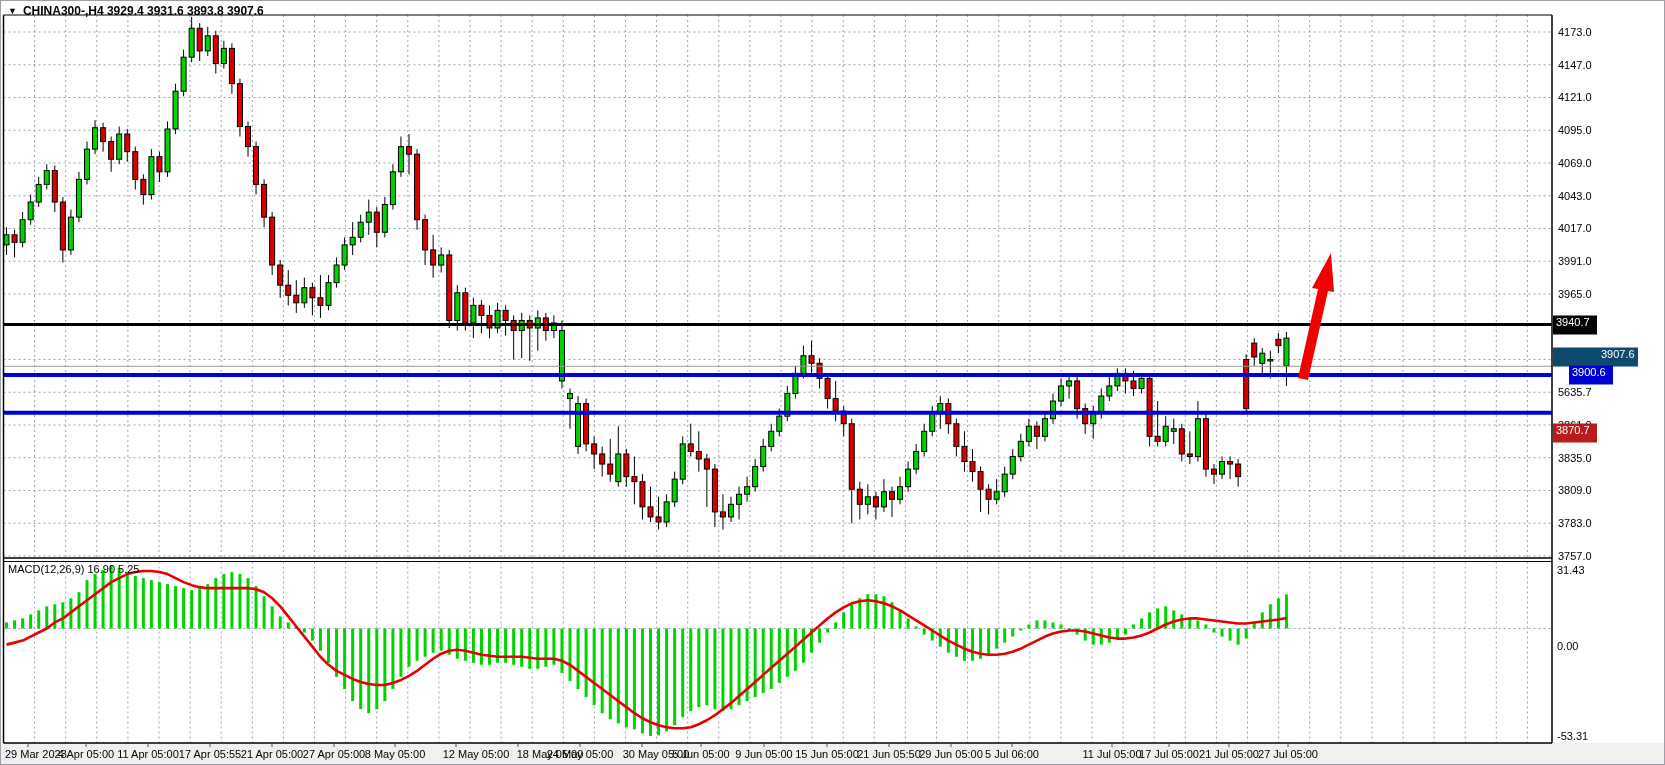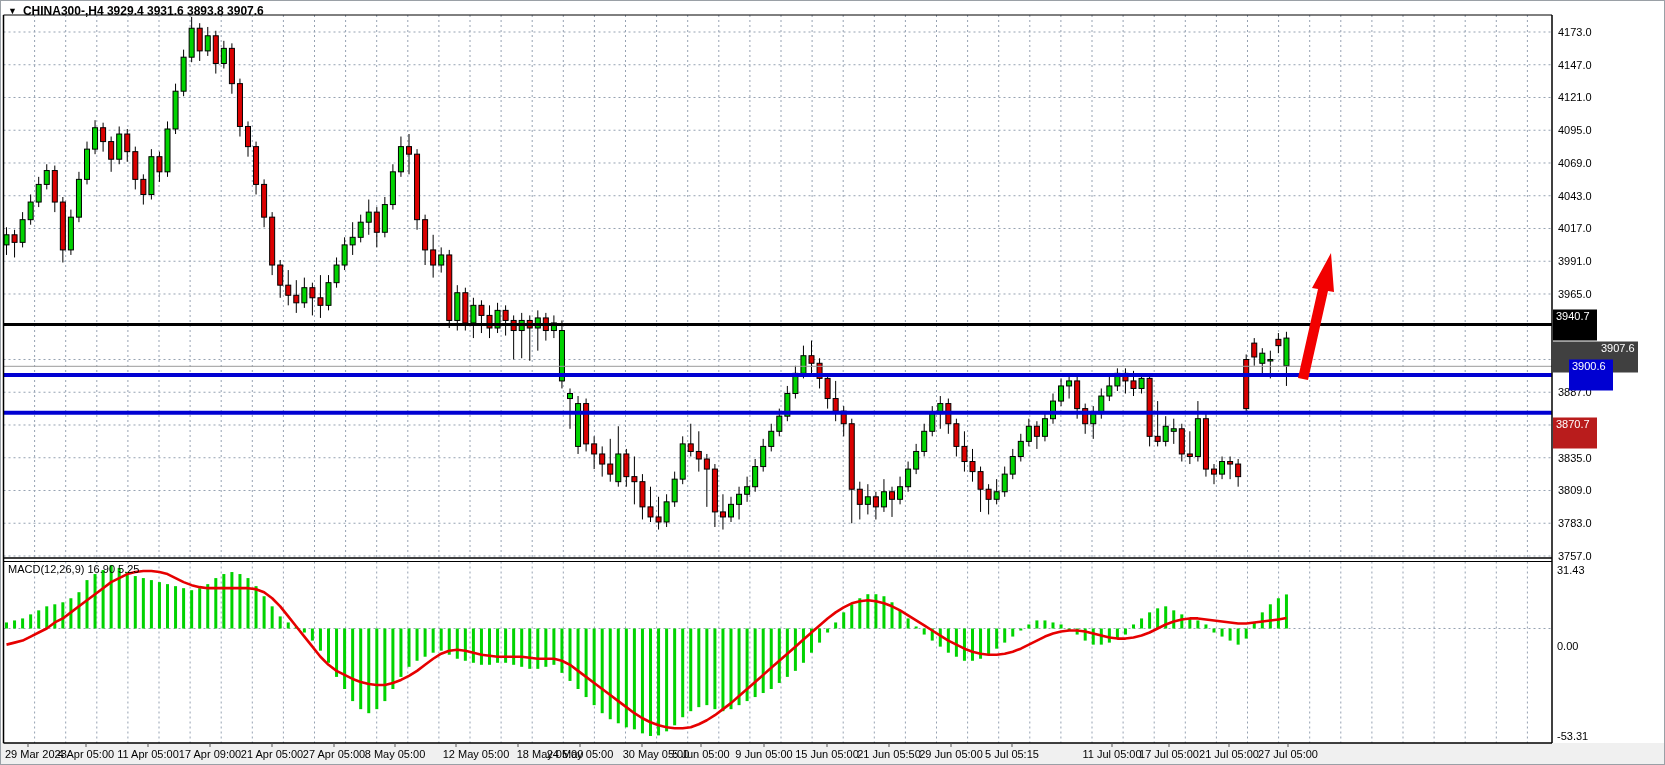--- a/index.html
+++ b/index.html
@@ -10,21 +10,21 @@
   .chart-header{position:absolute;left:7px;top:3px;display:flex;align-items:center;gap:6px;
                 font:700 12px "Liberation Sans",sans-serif;color:#000;z-index:5;}
   .tri{font-size:9px;line-height:10px;cursor:pointer;}
   .axis-label{position:absolute;left:1557px;font:11px "Liberation Sans",sans-serif;color:#000;
               transform:translateY(-50%);z-index:2;white-space:nowrap;}
   .macd-axis-label{position:absolute;left:1556px;font:11px "Liberation Sans",sans-serif;color:#000;
               transform:translateY(-50%);z-index:2;white-space:nowrap;}
   .time-label{position:absolute;top:747px;font:11px "Liberation Sans",sans-serif;color:#000;
               transform:translateX(-50%);white-space:nowrap;z-index:2;}
   .time-label.first{transform:none;}
-  .tag{position:absolute;left:1552px;min-width:44px;height:31px;color:#fff;
+  .tag{position:absolute;left:1552px;min-width:44px;height:19px;color:#fff;
        font:11px "Liberation Sans",sans-serif;line-height:13px;padding:0 3px;
        transform:translateY(-50%);z-index:4;box-sizing:border-box;}
   .macd-label{position:absolute;left:7px;top:562px;font:11px "Liberation Sans",sans-serif;
               color:#000;z-index:3;}
 </style>
 </head>
 <body>
 
 <div class="win">
   <svg id="cv" width="1665" height="765">
@@ -668,48 +668,48 @@
       <div class="axis-label" style="top: 31px;">4173.0</div>
       <div class="axis-label" style="top: 63.7496px;">4147.0</div>
       <div class="axis-label" style="top: 96.4992px;">4121.0</div>
       <div class="axis-label" style="top: 129.249px;">4095.0</div>
       <div class="axis-label" style="top: 161.998px;">4069.0</div>
       <div class="axis-label" style="top: 194.748px;">4043.0</div>
       <div class="axis-label" style="top: 227.498px;">4017.0</div>
       <div class="axis-label" style="top: 260.247px;">3991.0</div>
       <div class="axis-label" style="top: 292.997px;">3965.0</div>
       <div class="axis-label" style="top: 358.496px;">3913.0</div>
-      <div class="axis-label" style="top: 391.246px;">3887.0</div>
+      <div class="axis-label" style="top: 391.246px;">5635.7</div>
       <div class="axis-label" style="top: 423.995px;">3861.0</div>
       <div class="axis-label" style="top: 456.745px;">3835.0</div>
       <div class="axis-label" style="top: 489.494px;">3809.0</div>
       <div class="axis-label" style="top: 522.244px;">3783.0</div>
       <div class="axis-label" style="top: 554.994px;">3757.0</div>
       <div class="tag" style="top: 323.605px; background: rgb(0, 0, 0);">3940.7</div>
-      <div class="tag" style="top: 356px; background: #404040; padding-left: 48px;">3907.6</div>
+      <div class="tag" style="top: 356px; background: #0c4a6e; padding-left: 48px;">3907.6</div>
       <div class="tag" style="top: 374.115px; background: rgb(0, 0, 210); margin-left: 16px;">3900.6</div>
       <div class="tag" style="top: 432px; background: #b91c1c;">3870.7</div>
       <div class="macd-axis-label" style="top: 568.5px;">31.43</div>
       <div class="macd-axis-label" style="top: 645px;">0.00</div>
       <div class="macd-axis-label" style="top: 735px;">-53.31</div>
       <div class="time-label first" style="left: 4px;">29 Mar 2023</div>
       <div class="time-label" style="left: 85px;">4 Apr 05:00</div>
       <div class="time-label" style="left: 147px;">11 Apr 05:00</div>
-      <div class="time-label" style="left: 209px;">17 Apr 09:00</div>
+      <div class="time-label" style="left: 209px;">17 Apr 05:55</div>
       <div class="time-label" style="left: 271px;">21 Apr 05:00</div>
       <div class="time-label" style="left: 333px;">27 Apr 05:00</div>
       <div class="time-label" style="left: 394px;">8 May 05:00</div>
       <div class="time-label" style="left: 455px; padding-left: 40px;">12 May 05:00</div>
       <div class="time-label" style="left: 517px; margin-left: 32px;">18 May 05:00</div>
       <div class="time-label" style="left: 579px;">24 May 05:00</div>
       <div class="time-label" style="left: 655px;">30 May 05:00</div>
       <div class="time-label" style="left: 700px;">5 Jun 05:00</div>
       <div class="time-label" style="left: 763px;">9 Jun 05:00</div>
       <div class="time-label" style="left: 826px;">15 Jun 05:00</div>
       <div class="time-label" style="left: 888px;">21 Jun 05:50</div>
       <div class="time-label" style="left: 950px;">29 Jun 05:00</div>
-      <div class="time-label" style="left: 1011px;">5 Jul 05:15</div>
+      <div class="time-label" style="left: 1011px;">5 Jul 06:00</div>
       <div class="time-label" style="left: 1111px;">11 Jul 05:00</div>
       <div class="time-label" style="left: 1168px;">17 Jul 05:00</div>
       <div class="time-label" style="left: 1228px;">21 Jul 05:00</div>
       <div class="time-label" style="left: 1287px;">27 Jul 05:00</div>
     </div>
 </div>
 
 </body></html>

